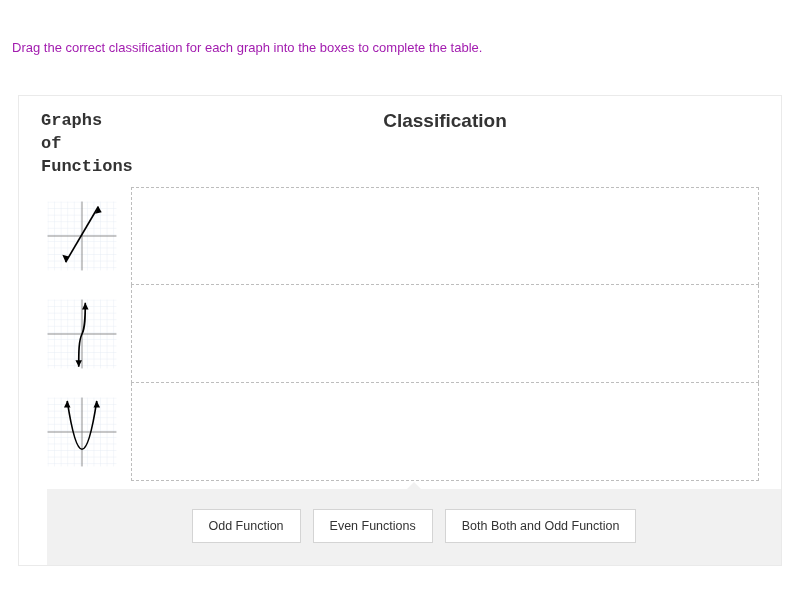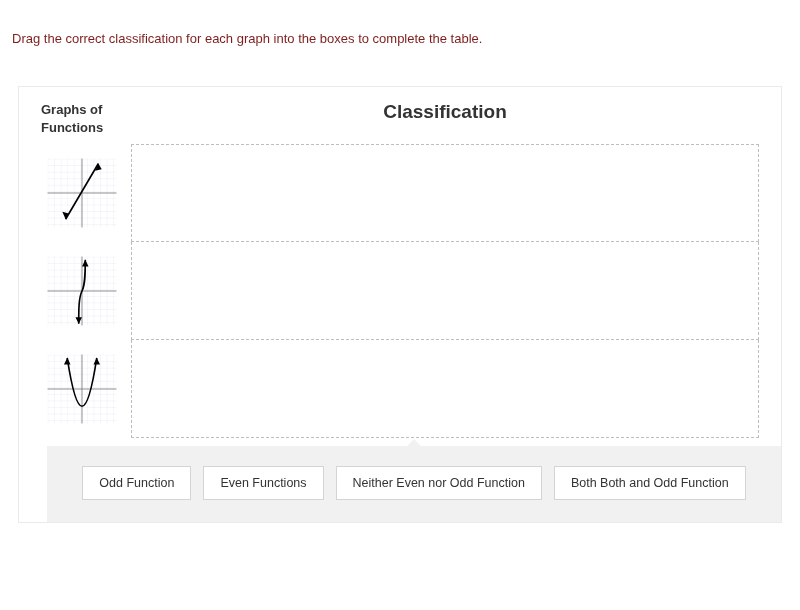--- a/index.html
+++ b/index.html
@@ -7,42 +7,43 @@
     font-family: Arial, Helvetica, sans-serif;
     width: 800px;
     height: 610px;
     background: #ffffff;
     color: #333333;
     position: relative;
     overflow: hidden;
   }
   .instructions {
     font-size: 13px;
-    color: #7f1d1d;
-    padding: 31px 12px 0 12px;
+    color: #a21caf;
+    padding: 40px 12px 0 12px;
   }
   .panel {
     margin: 40px 18px 0 18px;
     border: 1px solid #eaeaea;
     position: relative;
     background: #fff;
   }
   .table-wrap {
     padding: 14px 22px 8px 22px;
   }
   .headers {
     display: flex;
     align-items: flex-start;
     margin-bottom: 8px;
   }
   .col-graphs-head {
     width: 90px;
     font-weight: bold;
-    font-size: 13px;
+    font-size: 17px;
     line-height: 1.35;
+    font-family: Liberation Mono, monospace;
   }
   .col-class-head {
     flex: 1;
     font-weight: bold;
     font-size: 19px;
     text-align: center;
     padding-top: 0;
   }
   .row {
     display: flex;
@@ -168,16 +169,15 @@
         </svg>
       </div>
       <div class="cell-drop"></div>
     </div>
 
   </div>
 
   <div class="footer">
     <div class="chip">Odd Function</div>
     <div class="chip">Even Functions</div>
-    <div class="chip">Neither Even nor Odd Function</div>
     <div class="chip">Both Both and Odd Function</div>
   </div>
 </div>
 
 </body></html>

